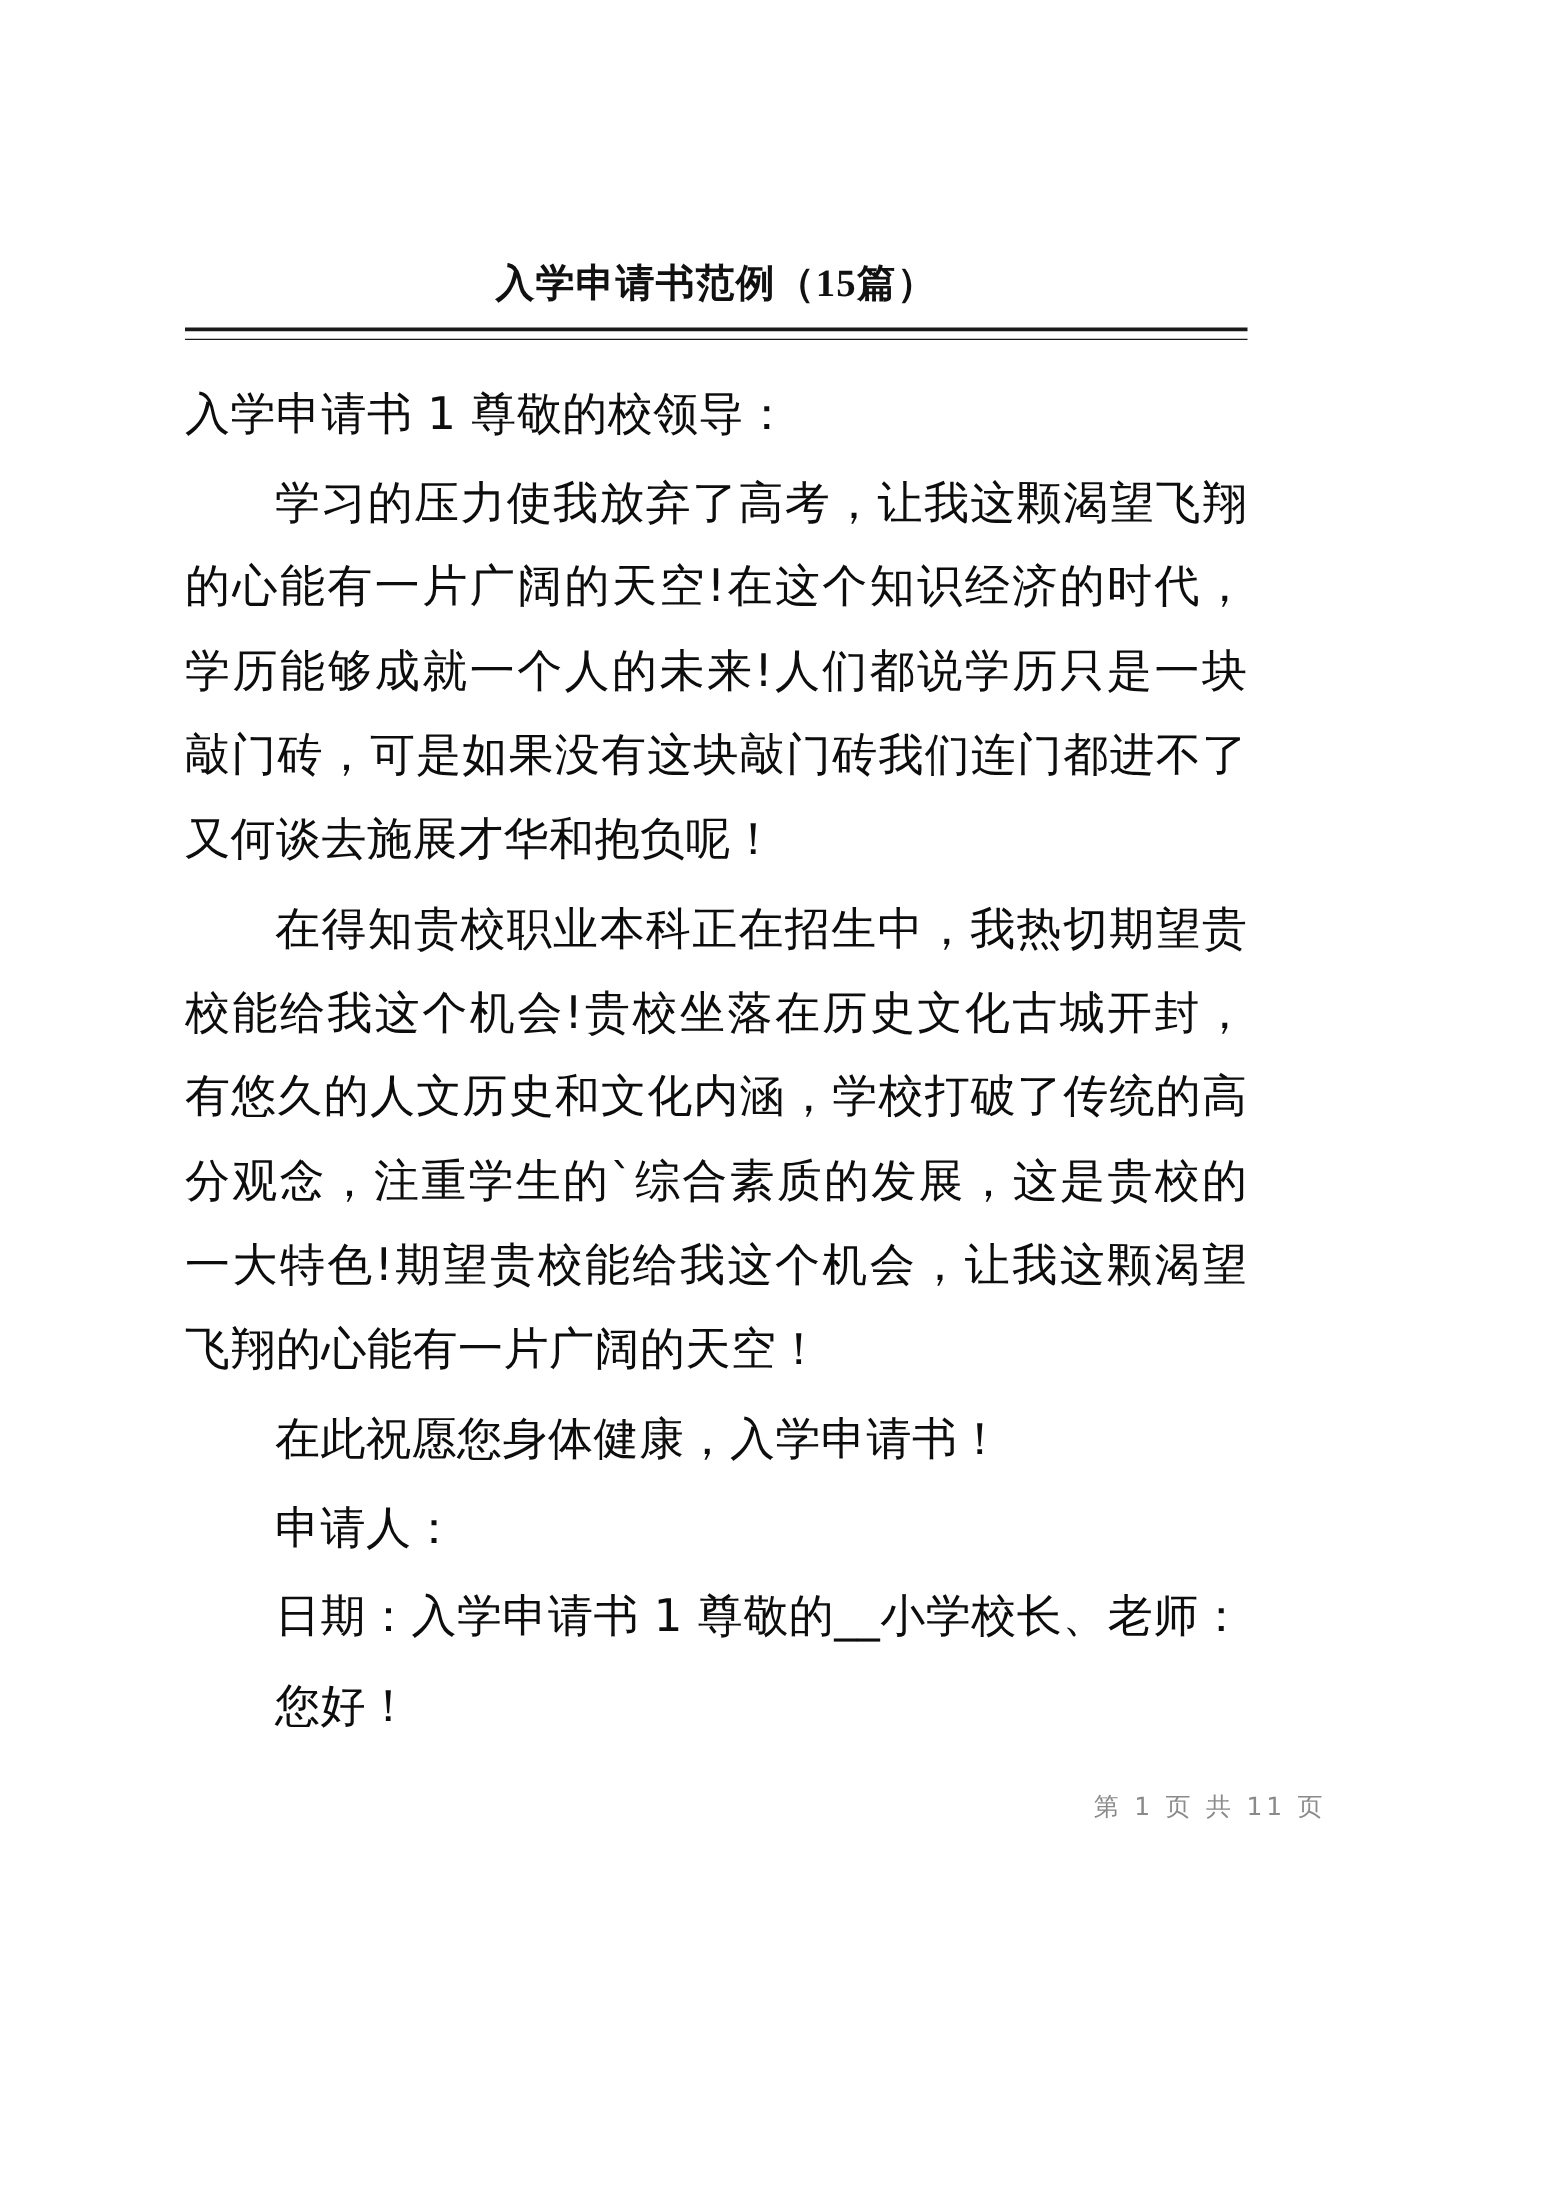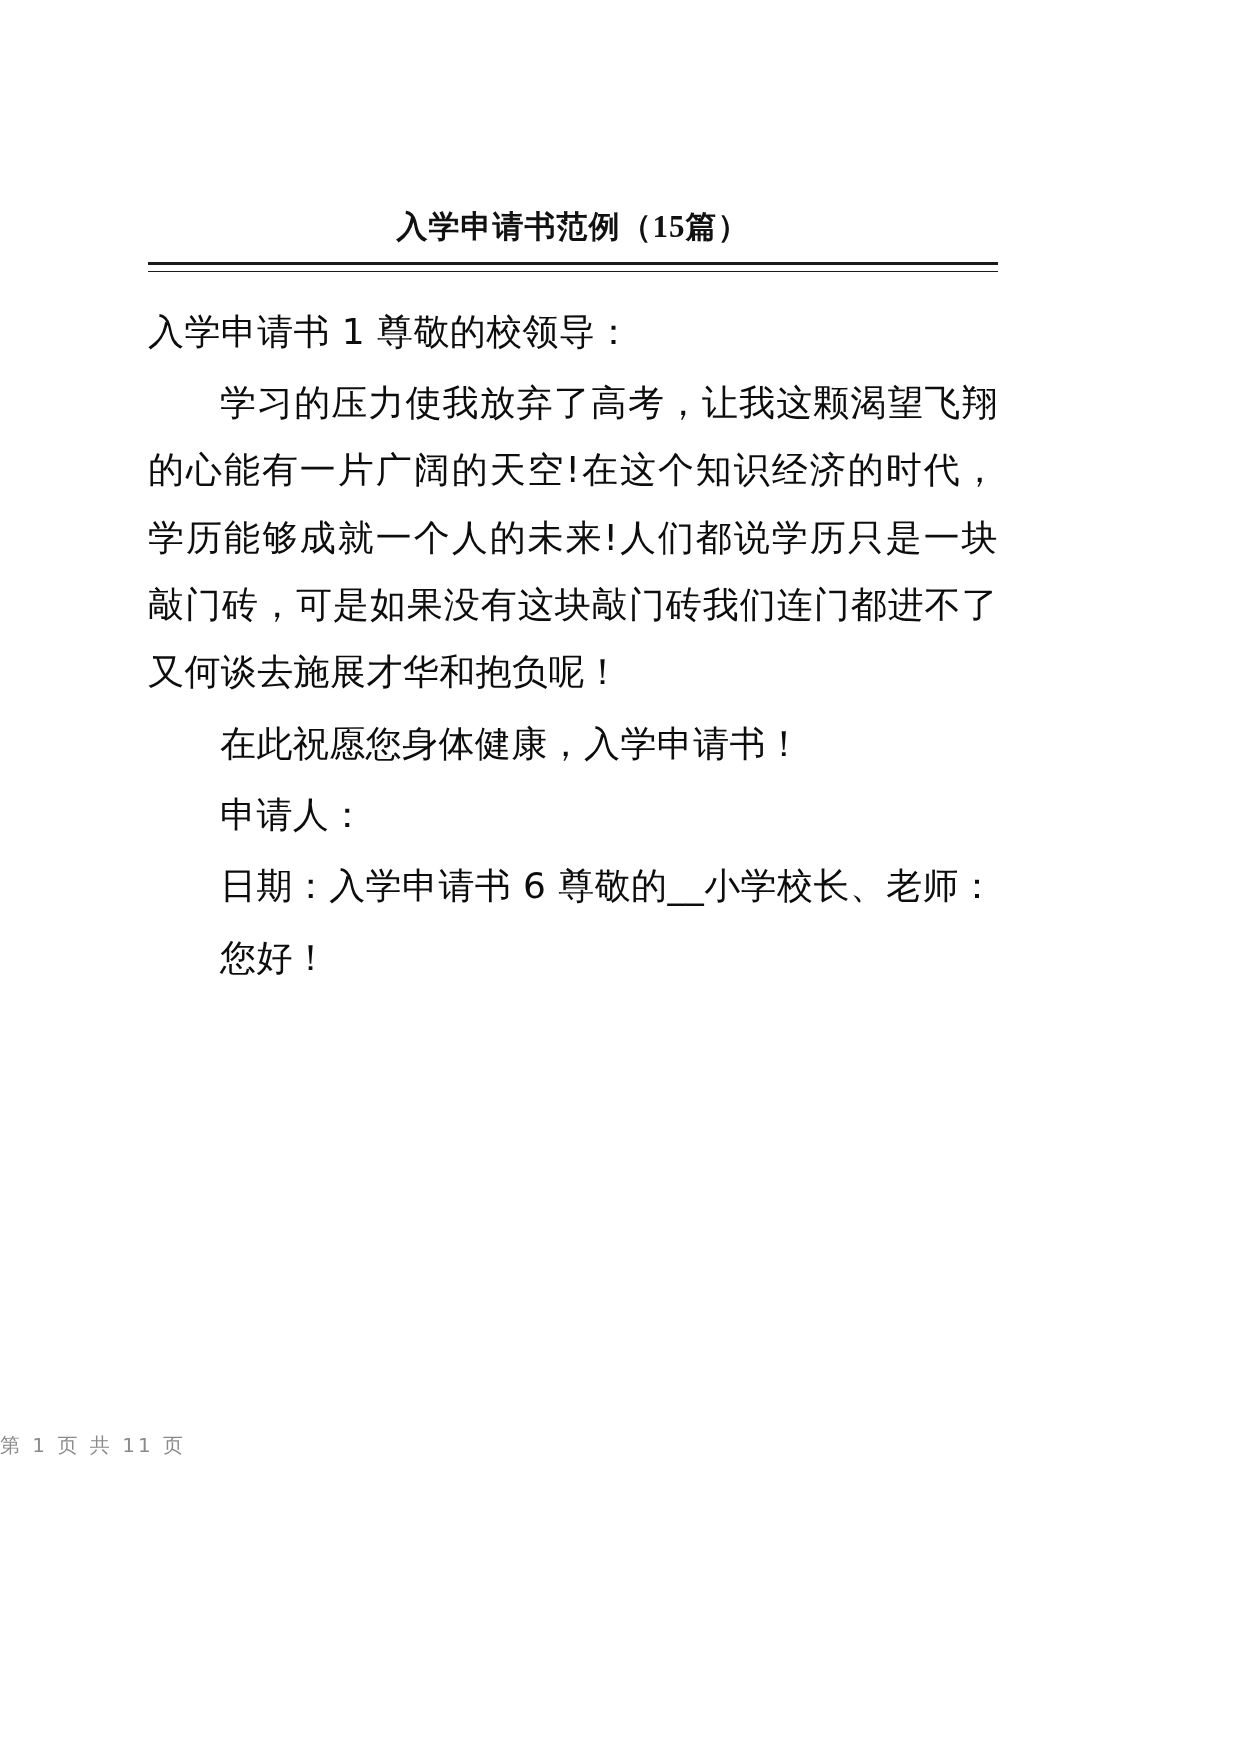--- a/index.html
+++ b/index.html
@@ -68,44 +68,45 @@
 
   .body-text p.last-of-block {
     margin-bottom: 4px;
   }
 
   .footer {
     position: absolute;
     left: 0;
     right: 0;
     top: 1432px;
-    text-align: left;
+    text-align: right;
     font-size: 20px;
     letter-spacing: 3px;
     color: #8a8a8a;
     font-family: "DejaVu Sans", "Liberation Sans", sans-serif;
   }
 </style>
 </head>
 <body>
 
 <div class="page">
 
   <div class="content">
 
     <h1 class="doc-title">入学申请书范例（15篇）</h1>
 
     <div class="rule-double"></div>
 
     <div class="body-text">
       <p>入学申请书 1 尊敬的校领导：</p>
       <p class="indent">学习的压力使我放弃了高考，让我这颗渴望飞翔的心能有一片广阔的天空!在这个知识经济的时代，学历能够成就一个人的未来!人们都说学历只是一块敲门砖，可是如果没有这块敲门砖我们连门都进不了又何谈去施展才华和抱负呢！</p>
+      <p class="indent">在得知贵校职业本科正在招生中，我热切期望贵校能给我这个机会!贵校坐落在历史文化古城开封，有悠久的人文历史和文化内涵，学校打破了传统的高分观念，注重学生的`综合素质的发展，这是贵校的一大特色!期望贵校能给我这个机会，让我这颗渴望飞翔的心能有一片广阔的天空！</p>
       <p class="indent">在此祝愿您身体健康，入学申请书！</p>
       <p class="indent">申请人：</p>
-      <p class="indent">日期：入学申请书 6 尊敬的__小学校长、老师：</p>
+      <p class="indent">日期：入学申请书 1 尊敬的__小学校长、老师：</p>
       <p class="indent">您好！</p>
     </div>
 
   </div>
 
   <div class="footer">第 1 页 共 11 页</div>
 
 </div>
 
 </body></html>

